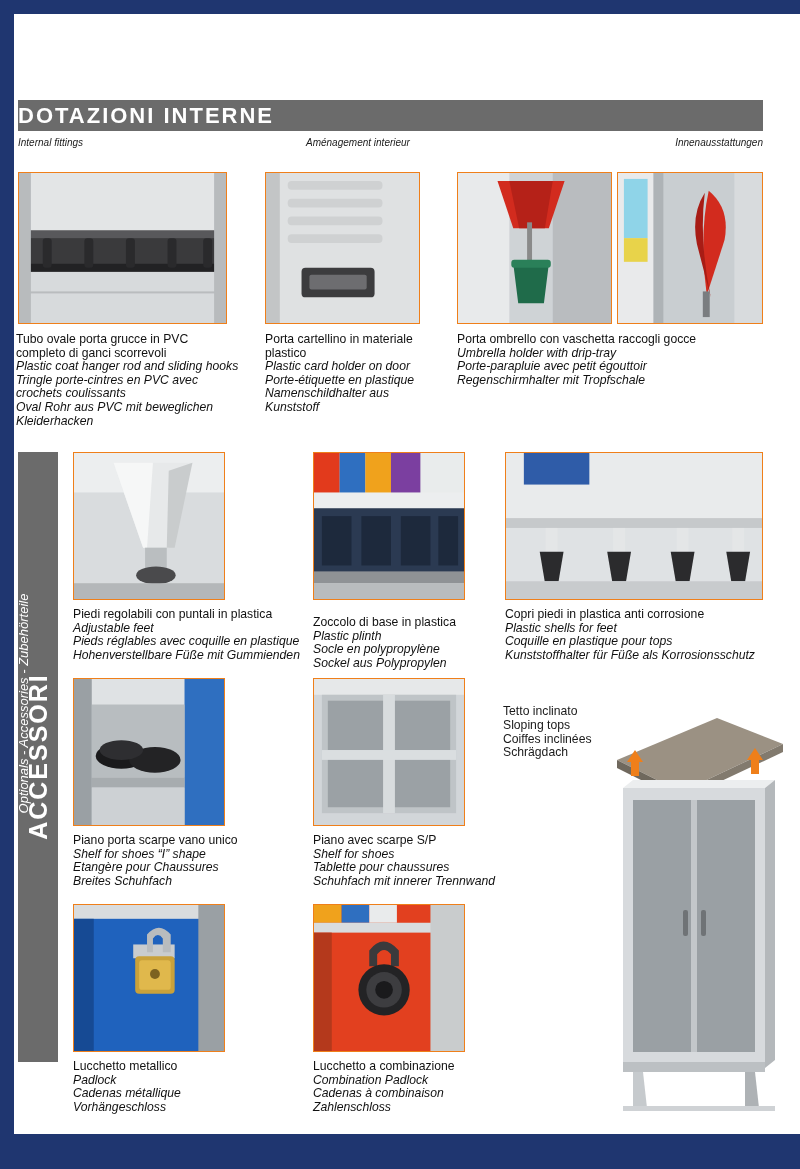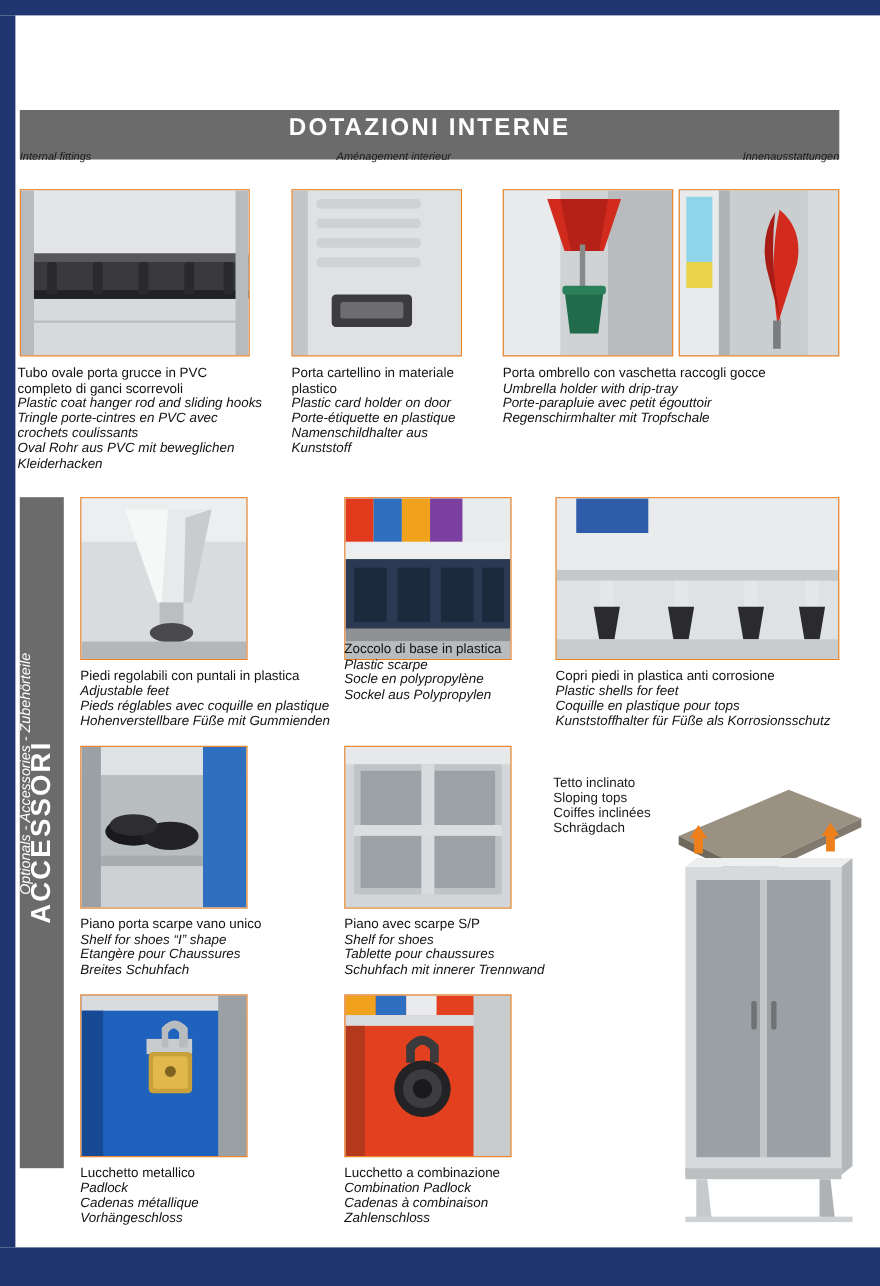--- a/index.html
+++ b/index.html
@@ -33,24 +33,24 @@
     position: absolute;
     left: 0; bottom: 0;
     width: 800px; height: 35px;
     background: #1f3670;
   }
 
   
   .section-header {
     position: absolute;
     left: 18px; top: 100px;
-    width: 745px; height: 45px;
+    width: 745px; height: 31px;
     background: #6b6b6b;
     color: #ffffff;
-    text-align: center;
+    text-align: left;
     font-size: 22px;
     font-weight: bold;
     letter-spacing: 2px;
     line-height: 31px;
   }
 
   .lang-row {
     position: absolute;
     left: 18px; top: 137px;
     width: 745px;
@@ -294,23 +294,23 @@
   </svg>
 </div>
 
 <div class="caption" style="left:73px; top:608px; width:230px;">
   <div class="it">Piedi regolabili con puntali in plastica</div>
   <div class="tr">Adjustable feet</div>
   <div class="tr">Pieds réglables avec coquille en plastique</div>
   <div class="tr">Hohenverstellbare Füße mit Gummienden</div>
 </div>
 
-<div class="caption" style="left:313px; top:584px; width:185px;">
+<div class="caption" style="left:313px; top:616px; width:185px;">
   <div class="it">Zoccolo di base in plastica</div>
-  <div class="tr">Plastic scarpe</div>
+  <div class="tr">Plastic plinth</div>
   <div class="tr">Socle en polypropylène</div>
   <div class="tr">Sockel aus Polypropylen</div>
 </div>
 
 <div class="caption" style="left:505px; top:608px; width:270px;">
   <div class="it">Copri piedi in plastica anti corrosione</div>
   <div class="tr">Plastic shells for feet</div>
   <div class="tr">Coquille en plastique pour tops</div>
   <div class="tr">Kunststoffhalter für Füße als Korrosionsschutz</div>
 </div>

